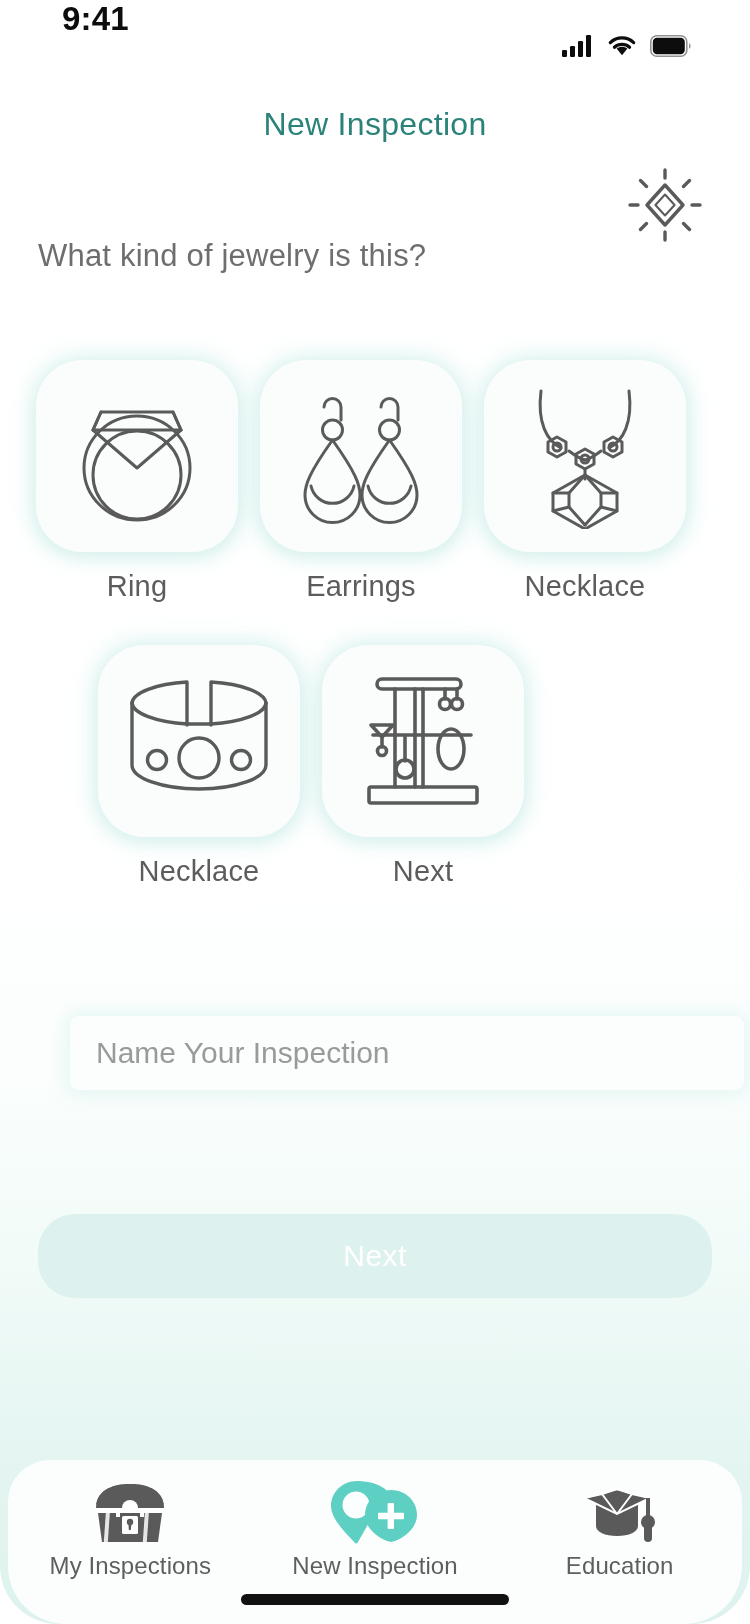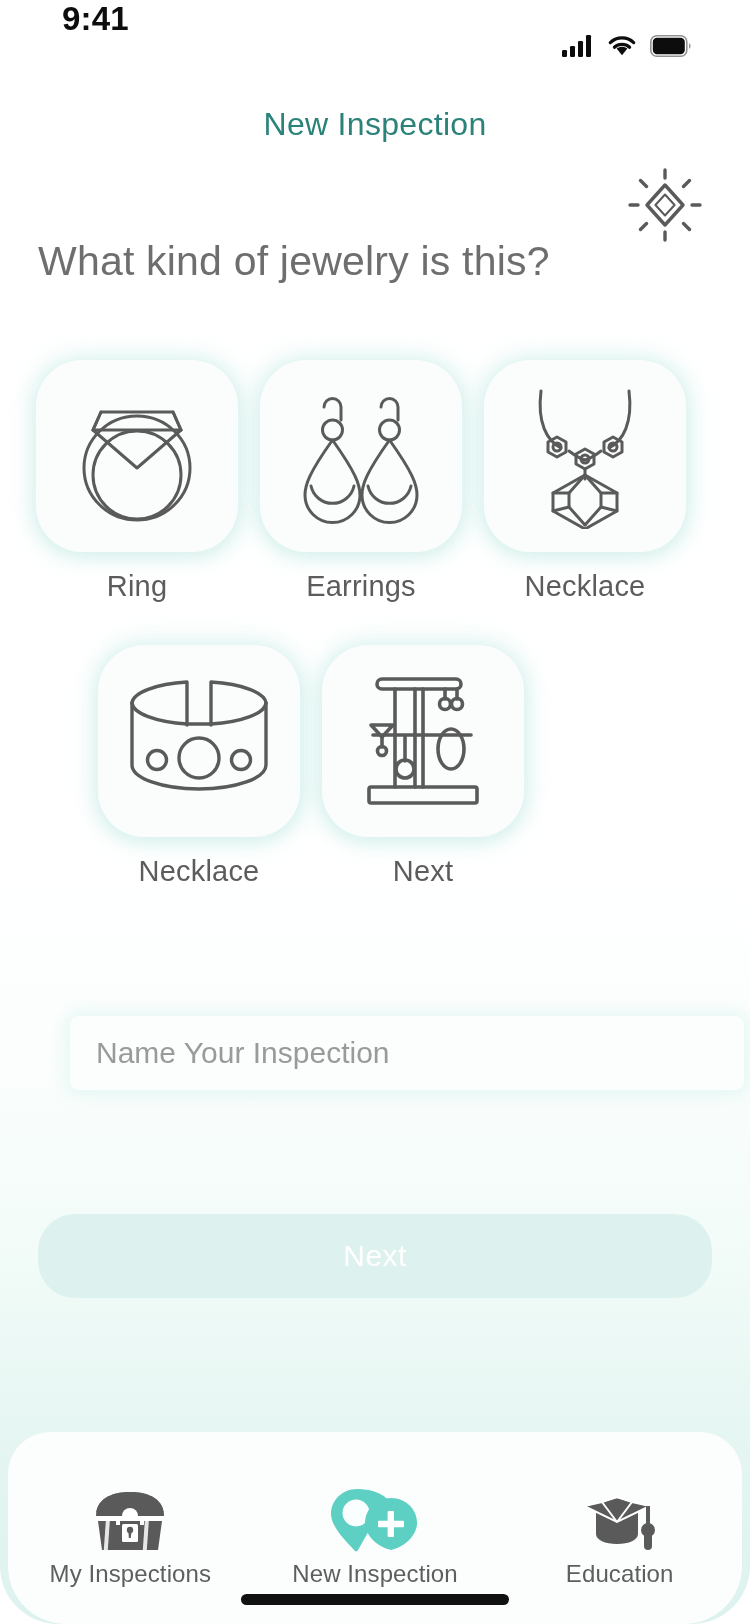--- a/index.html
+++ b/index.html
@@ -69,21 +69,21 @@
     right: 48px;
     width: 74px;
     height: 74px;
   }
 
   
   .question {
     position: absolute;
     top: 238px;
     left: 38px;
-    font-size: 41px;
+    font-size: 31px;
     color: #6e6e6e;
     letter-spacing: 0.2px;
   }
 
   
   .tile-grid {
     position: absolute;
     top: 360px;
     left: 0;
     right: 0;
@@ -167,25 +167,25 @@
     letter-spacing: 0.4px;
     cursor: default;
   }
 
   
   .tab-bar {
     position: absolute;
     bottom: 0;
     left: 8px;
     right: 8px;
-    height: 192px;
+    height: 164px;
     background: #fcfefe;
     border-radius: 42px 42px 58px 58px;
     display: flex;
-    align-items: center;
+    align-items: flex-start;
     padding-top: 22px;
   }
   .tab-item {
     flex: 1;
     display: flex;
     flex-direction: column;
     align-items: center;
     gap: 8px;
   }
   .tab-icon {

